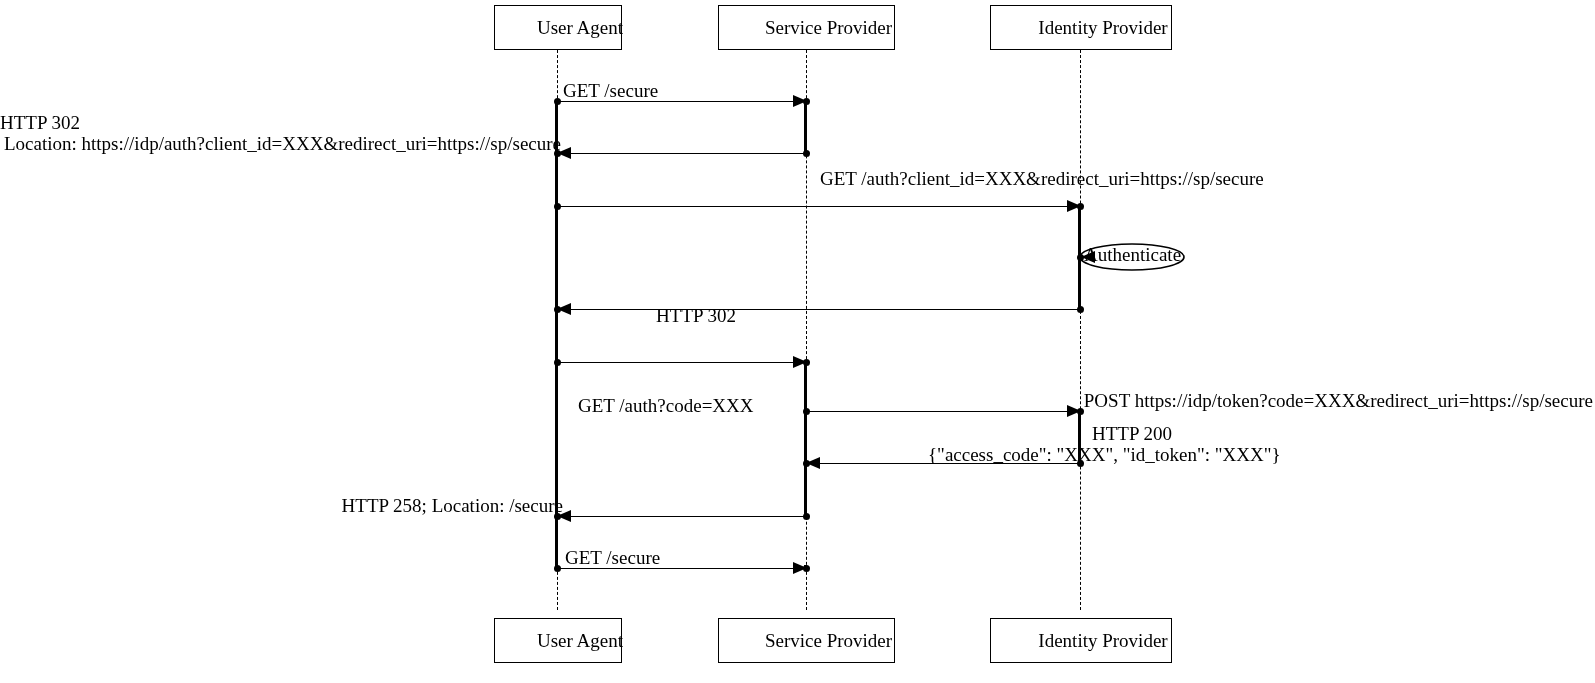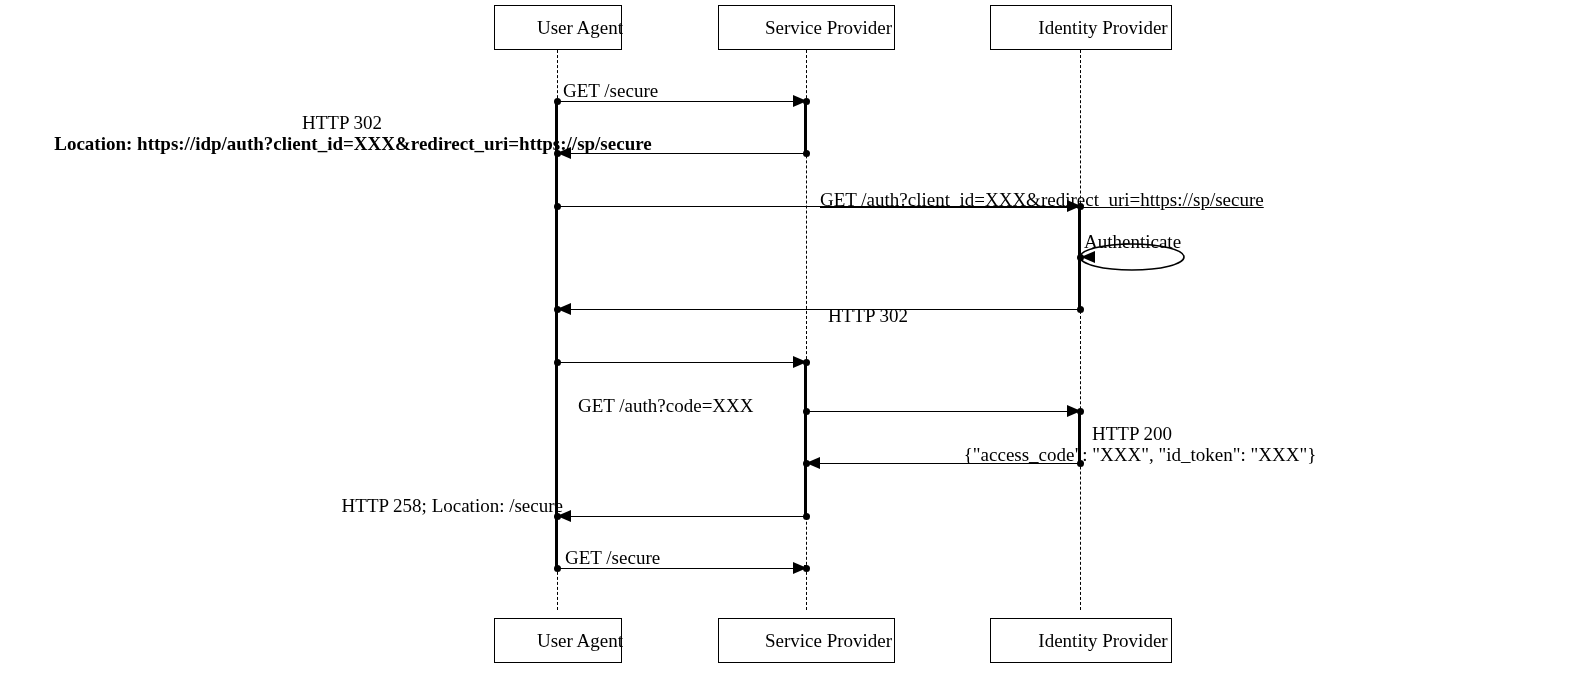--- a/index.html
+++ b/index.html
@@ -77,21 +77,21 @@
   }
   
   .msg-label {
     position: absolute;
     font-size: 19px;
     line-height: 25px;
     color: #000000;
     white-space: nowrap;
     z-index: 7;
   }
-  .msg-label.center { text-align: center; }
+  .msg-label.center { text-align: left; }
   .msg-label.right  { text-align: right; }
   .msg-label.left   { text-align: center; }
   
   .self-loop {
     position: absolute;
     z-index: 4;
   }
 </style>
 </head>
 <body>
@@ -138,51 +138,52 @@
   <div class="msg-line" style="left:557px; top:101px; width:249px;"></div>
   <div class="arrow-head right" style="left:793px; top:95px;"></div>
   <div class="endpoint-dot" style="left:803px; top:98px;"></div>
   <div class="msg-label left" style="left:563px; top:78px;">GET /secure</div>
 
   <div class="endpoint-dot" style="left:803px; top:150px;"></div>
   <div class="msg-line" style="left:557px; top:153px; width:249px;"></div>
   <div class="arrow-head left" style="left:557px; top:147px;"></div>
   <div class="endpoint-dot" style="left:554px; top:150px;"></div>
   <div class="msg-label center" style="left:0px; top:110px; width:684px;">HTTP 302</div>
-  <div class="msg-label center" style="left:11px; top:131px; width:684px;font-weight:bold;">Location: https://idp/auth?client_id=XXX&amp;redirect_uri=https://sp/secure</div>
+  <div class="msg-label center" style="left:4px; top:131px; width:684px;">Location: https://idp/auth?client_id=XXX&amp;redirect_uri=https://sp/secure</div>
 
   <div class="endpoint-dot" style="left:554px; top:203px;"></div>
   <div class="msg-line" style="left:557px; top:206px; width:523px;"></div>
   <div class="arrow-head right" style="left:1067px; top:200px;"></div>
   <div class="endpoint-dot" style="left:1077px; top:203px;"></div>
-  <div class="msg-label left" style="left:820px; top:187px;text-decoration:underline;">GET /auth?client_id=XXX&amp;redirect_uri=https://sp/secure</div>
+  <div class="msg-label left" style="left:820px; top:166px;">GET /auth?client_id=XXX&amp;redirect_uri=https://sp/secure</div>
 
   <svg class="self-loop" width="120" height="40" style="left:1078px; top:238px;">
     <ellipse cx="54" cy="19" rx="52" ry="13" fill="none" stroke="#000000" stroke-width="1.6"></ellipse>
   </svg>
   <div class="arrow-head left" style="left:1081px; top:251px;"></div>
   <div class="endpoint-dot" style="left:1077px; top:254px;"></div>
-  <div class="msg-label left" style="left:1084px; top:229px;">Authenticate</div>
+  <div class="msg-label left" style="left:1084px; top:242px;">Authenticate</div>
 
   <div class="endpoint-dot" style="left:1077px; top:306px;"></div>
   <div class="msg-line" style="left:557px; top:309px; width:523px;"></div>
   <div class="arrow-head left" style="left:557px; top:303px;"></div>
   <div class="endpoint-dot" style="left:554px; top:306px;"></div>
   <div class="msg-label center" style="left:656px; top:303px; width:424px;">HTTP 302</div>
 
   <div class="endpoint-dot" style="left:554px; top:359px;"></div>
   <div class="msg-line" style="left:557px; top:362px; width:249px;"></div>
   <div class="arrow-head right" style="left:793px; top:356px;"></div>
   <div class="endpoint-dot" style="left:803px; top:359px;"></div>
   <div class="msg-label left" style="left:578px; top:355px;margin-top:38px;">GET /auth?code=XXX</div>
 
   <div class="endpoint-dot" style="left:803px; top:408px;"></div>
   <div class="msg-line" style="left:806px; top:411px; width:274px;"></div>
   <div class="arrow-head right" style="left:1067px; top:405px;"></div>
   <div class="endpoint-dot" style="left:1077px; top:408px;"></div>
+  <div class="msg-label right" style="left:890px; top:388px; width:703px;">POST https://idp/token?code=XXX&amp;redirect_uri=https://sp/secure</div>
 
   <div class="endpoint-dot" style="left:1077px; top:460px;"></div>
   <div class="msg-line" style="left:806px; top:463px; width:274px;"></div>
   <div class="arrow-head left" style="left:806px; top:457px;"></div>
   <div class="endpoint-dot" style="left:803px; top:460px;"></div>
   <div class="msg-label left" style="left:1092px; top:421px;">HTTP 200</div>
   <div class="msg-label center" style="left:928px; top:442px; width:424px;">{"access_code": "XXX", "id_token": "XXX"}</div>
 
   <div class="endpoint-dot" style="left:803px; top:513px;"></div>
   <div class="msg-line" style="left:557px; top:516px; width:249px;"></div>

